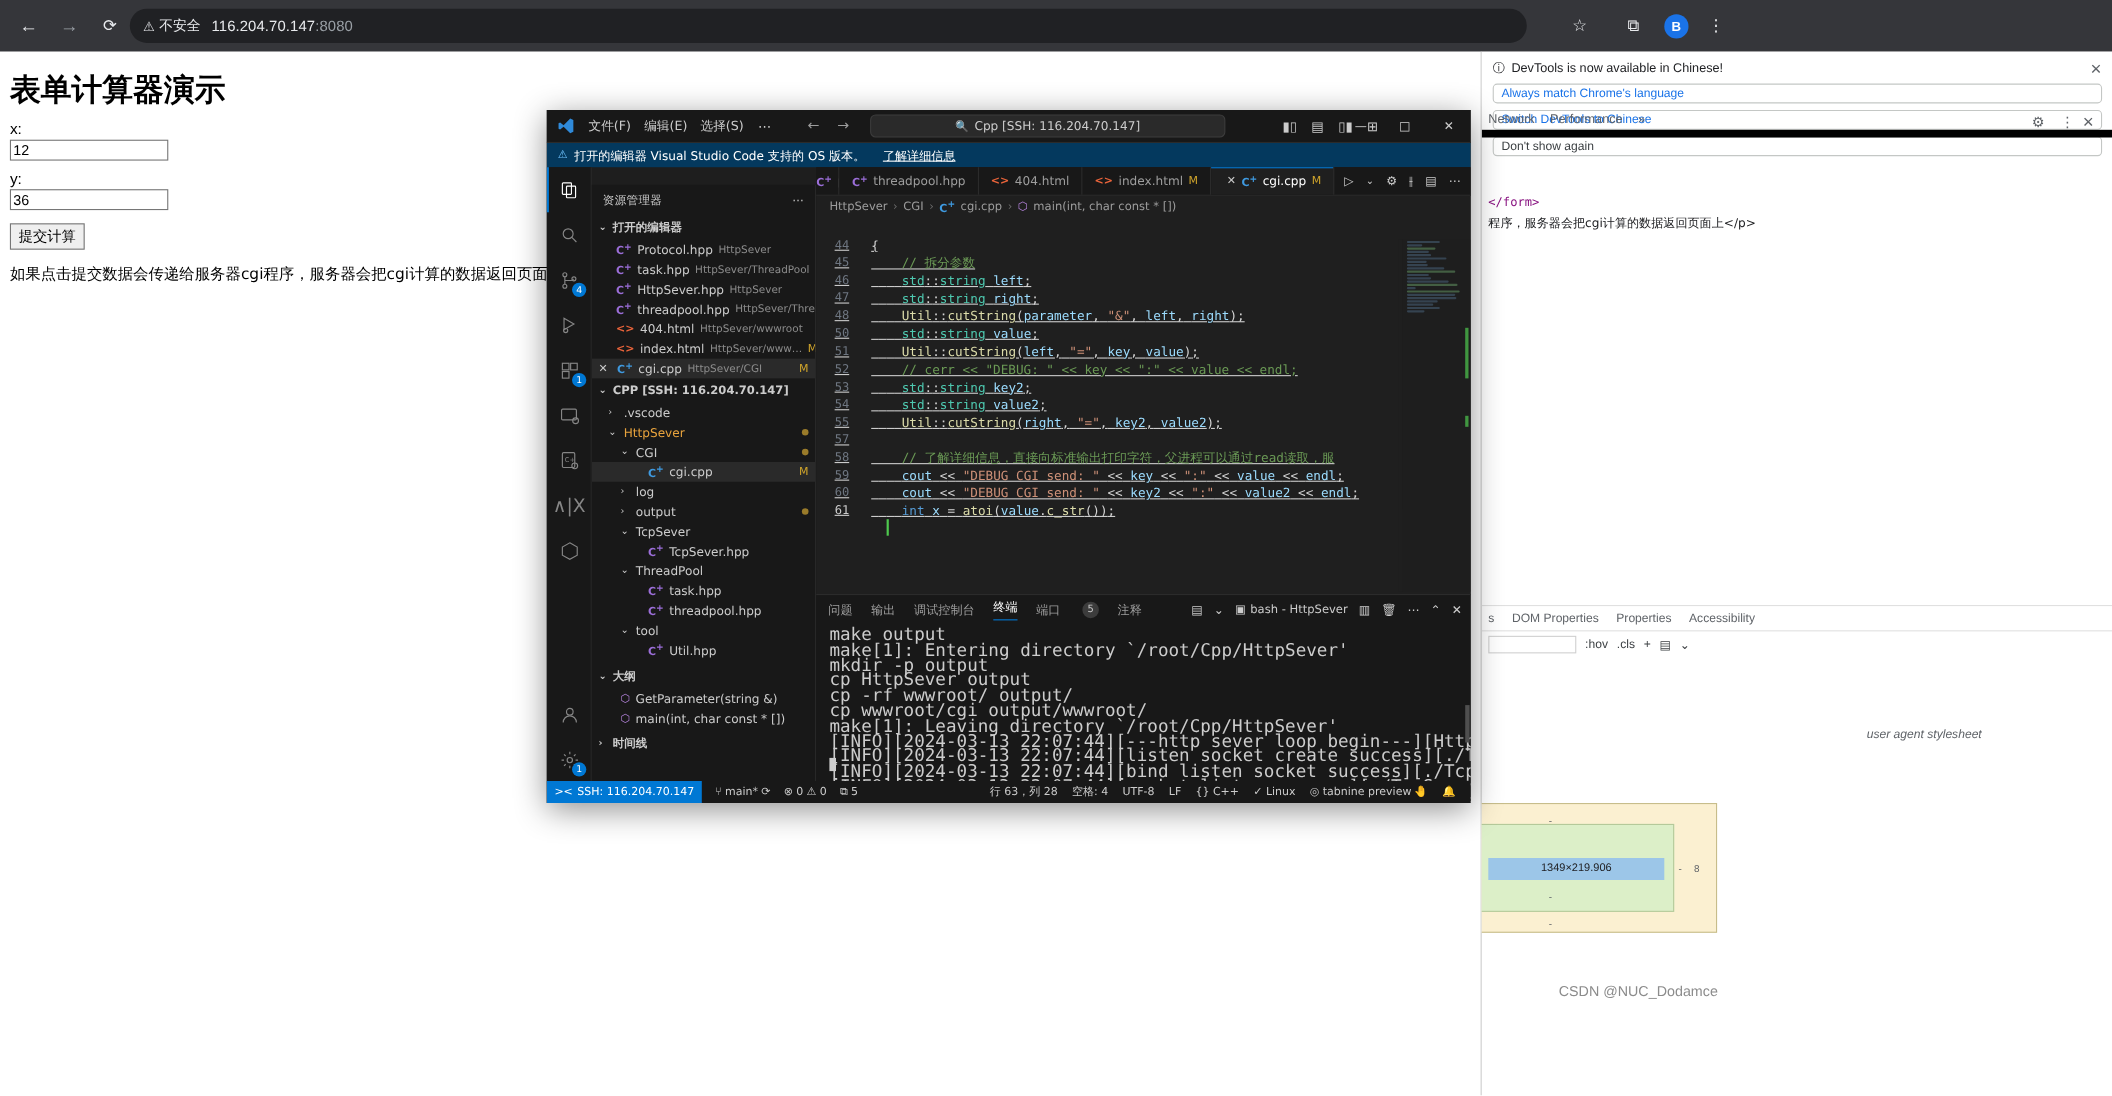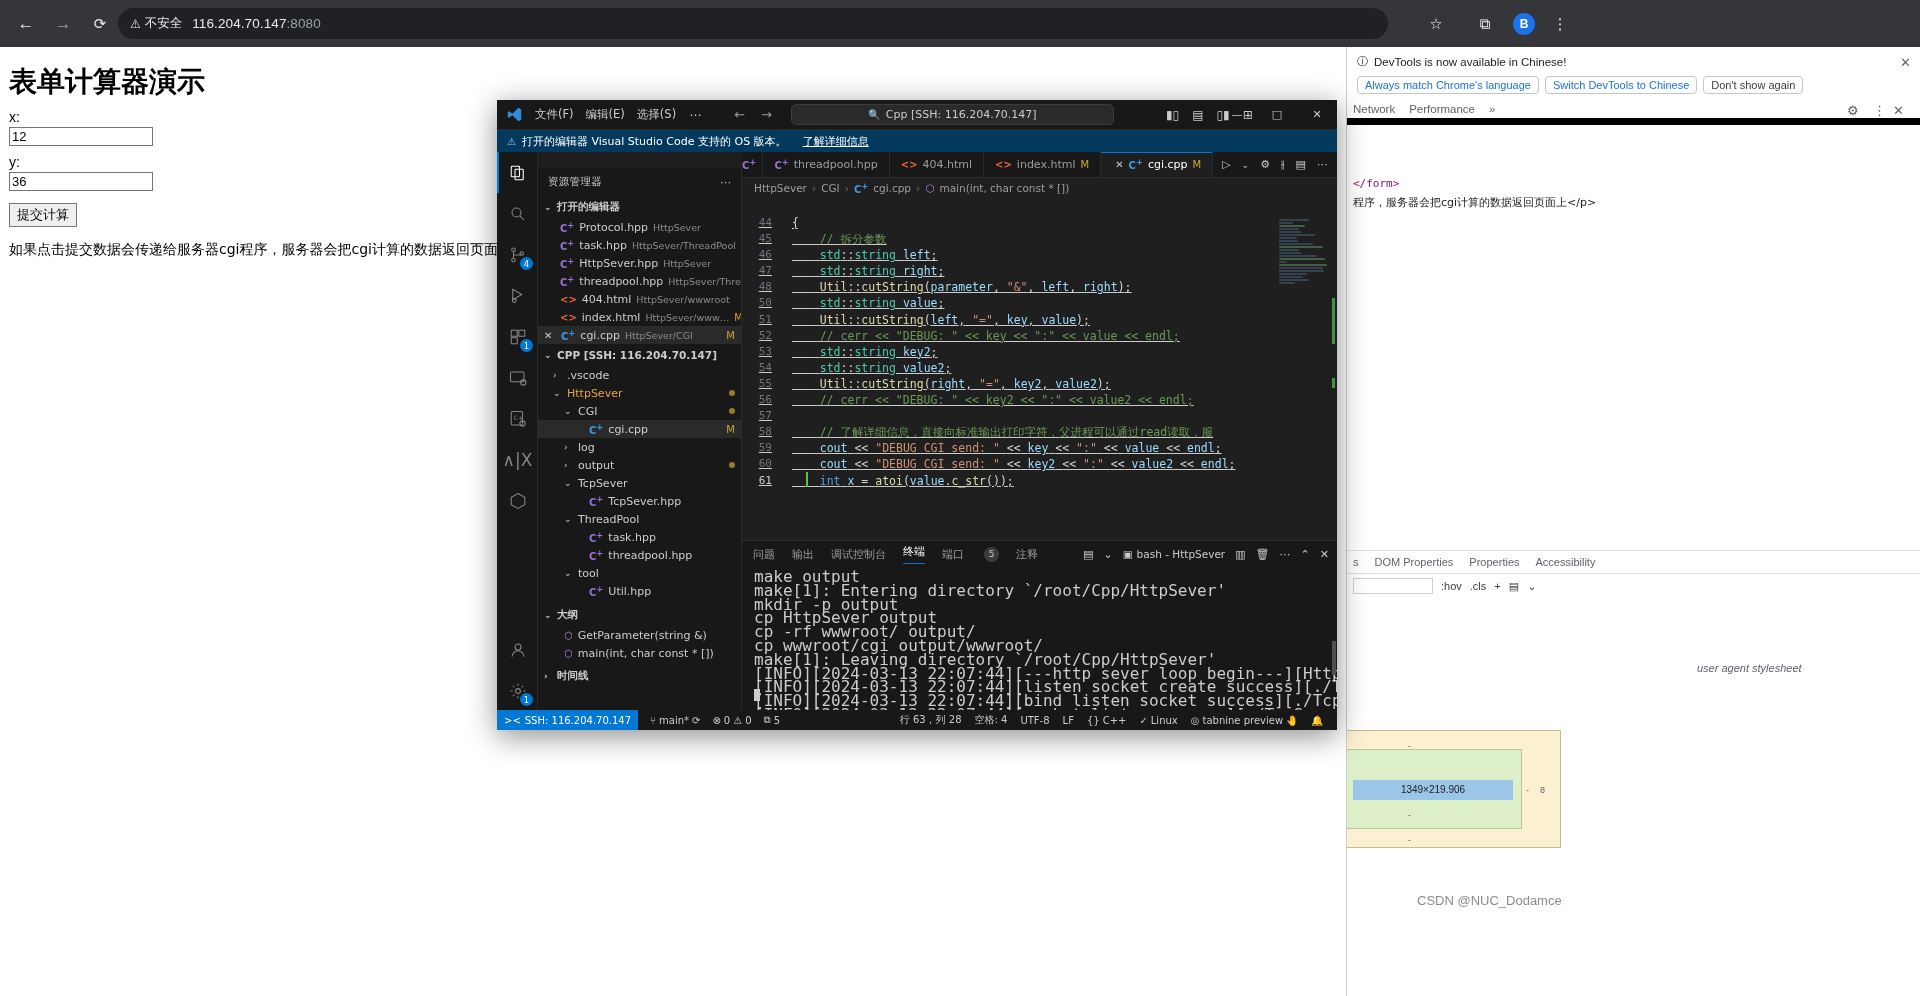--- a/index.html
+++ b/index.html
@@ -77,21 +77,21 @@
     background:#ffffff; border-left:1px solid #cccccc; overflow:hidden;
     font-size:11px; color:#202124;
   }
   #dt-notice{
     position:absolute; left:0; top:0; width:574px; height:50px;
     background:#ffffff; padding:7px 10px;
   }
   #dt-notice-row{ display:flex; align-items:center; gap:6px; }
   #dt-notice-text{ font-size:11.5px; color:#202124; }
   #dt-notice-close{ position:absolute; right:10px; top:8px; color:#5f6368; font-size:13px; }
-  #dt-notice-btns{ display:flex; gap:6px; margin-top:7px; }
+  #dt-notice-btns{ display:flex; gap:6px; margin-top:7px;flex-direction:column; }
   .dt-btn{
     border:1px solid #c4c7c5; border-radius:4px; padding:2px 7px;
     font-size:11px; background:#fff; color:#1a73e8; white-space:nowrap;
   }
   .dt-btn.plain{ color:#3c4043; }
   #dt-tabbar{
     position:absolute; left:0; top:52px; width:574px; height:26px;
     border-bottom:7px solid #000000; display:flex; align-items:center;
     padding-left:6px; gap:14px;
   }
@@ -757,24 +757,20 @@
             <span class="lnum">53</span>
             <span class="ltext"><span class="op"> </span><span class="op"> </span><span class="op"> </span><span class="op"> </span><span class="ty">std</span><span class="op">:</span><span class="op">:</span><span class="ty">string</span><span class="op"> </span><span class="va">key2</span><span class="op">;</span></span>
           </div>
           <div class="cl">
             <span class="lnum">54</span>
             <span class="ltext"><span class="op"> </span><span class="op"> </span><span class="op"> </span><span class="op"> </span><span class="ty">std</span><span class="op">:</span><span class="op">:</span><span class="ty">string</span><span class="op"> </span><span class="va">value2</span><span class="op">;</span></span>
           </div>
           <div class="cl">
             <span class="lnum">55</span>
             <span class="ltext"><span class="op"> </span><span class="op"> </span><span class="op"> </span><span class="op"> </span><span class="fn">Util</span><span class="op">:</span><span class="op">:</span><span class="fn">cutString</span><span class="op">(</span><span class="va">right</span><span class="op">,</span><span class="op"> </span><span class="st">"="</span><span class="op">,</span><span class="op"> </span><span class="va">key2</span><span class="op">,</span><span class="op"> </span><span class="va">value2</span><span class="op">)</span><span class="op">;</span></span>
-          </div>
-          <div class="cl">
-            <span class="lnum">56</span>
-            <span class="ltext"><span class="cm">    // cerr &lt;&lt; "DEBUG: " &lt;&lt; key2 &lt;&lt; ":" &lt;&lt; value2 &lt;&lt; endl;</span></span>
           </div>
           <div class="cl">
             <span class="lnum">57</span>
             <span class="ltext"></span>
           </div>
           <div class="cl">
             <span class="lnum">58</span>
             <span class="ltext"><span class="cm">    // 了解详细信息，直接向标准输出打印字符，父进程可以通过read读取，服</span></span>
           </div>
           <div class="cl">

